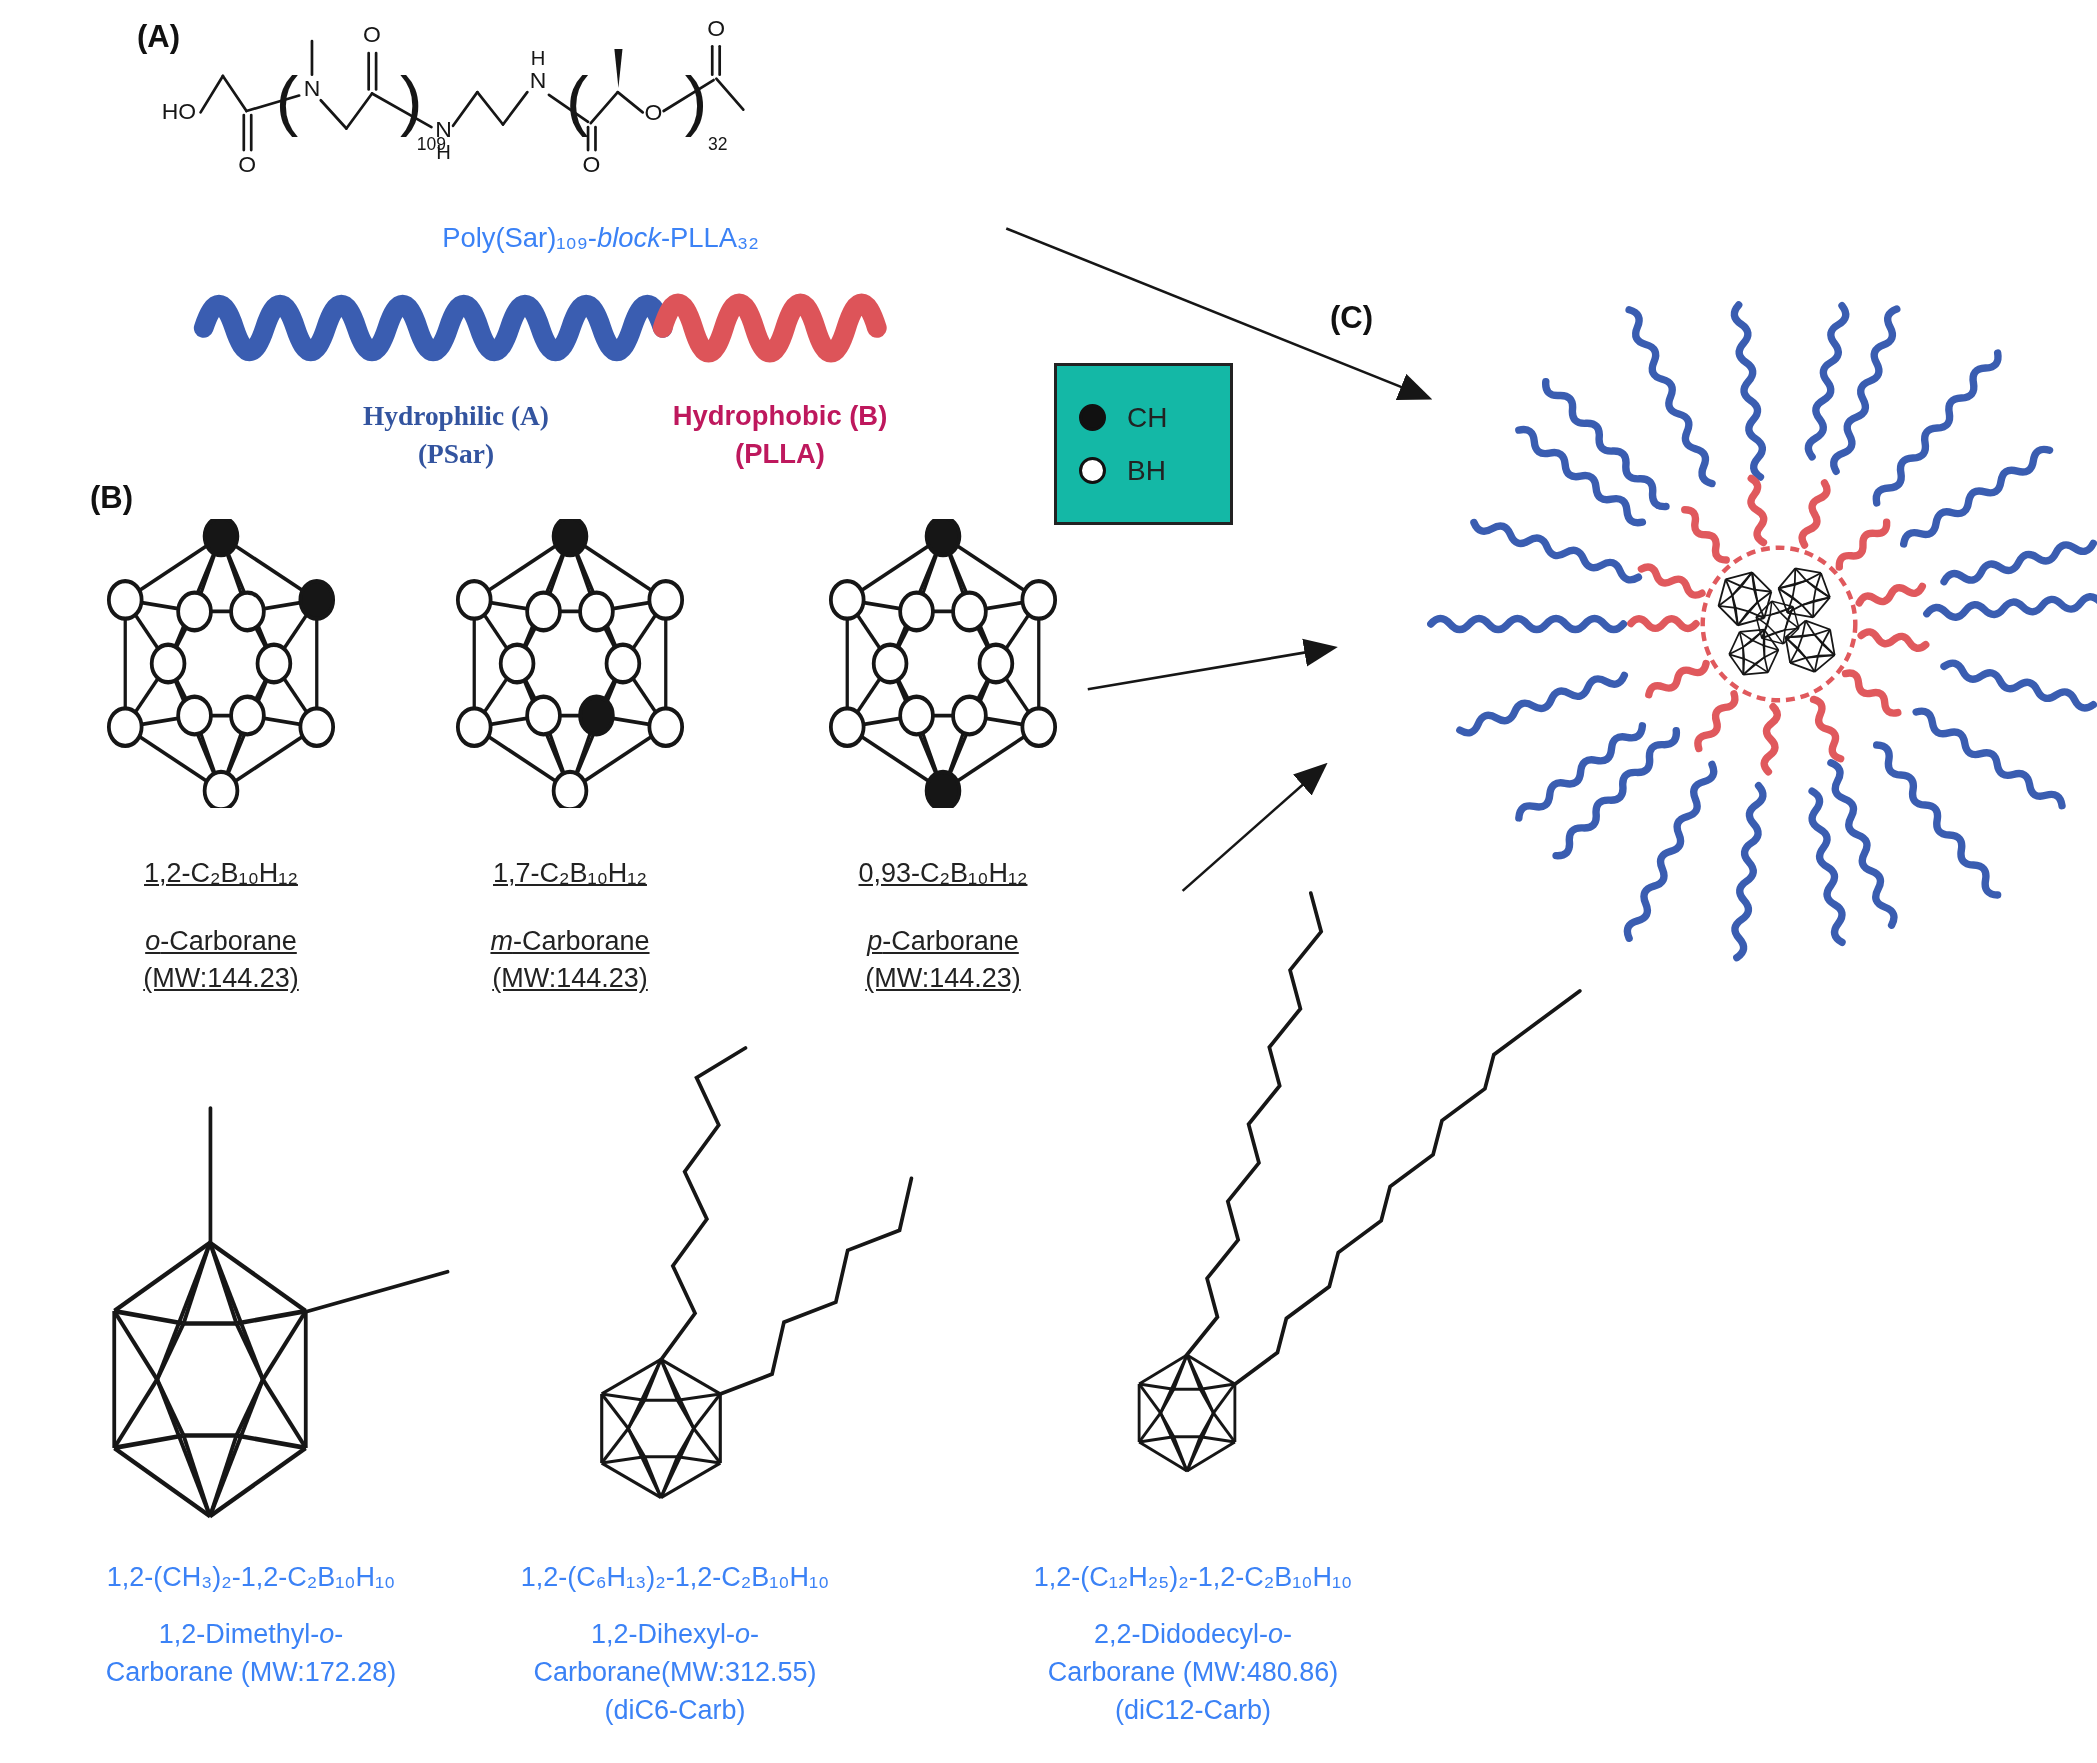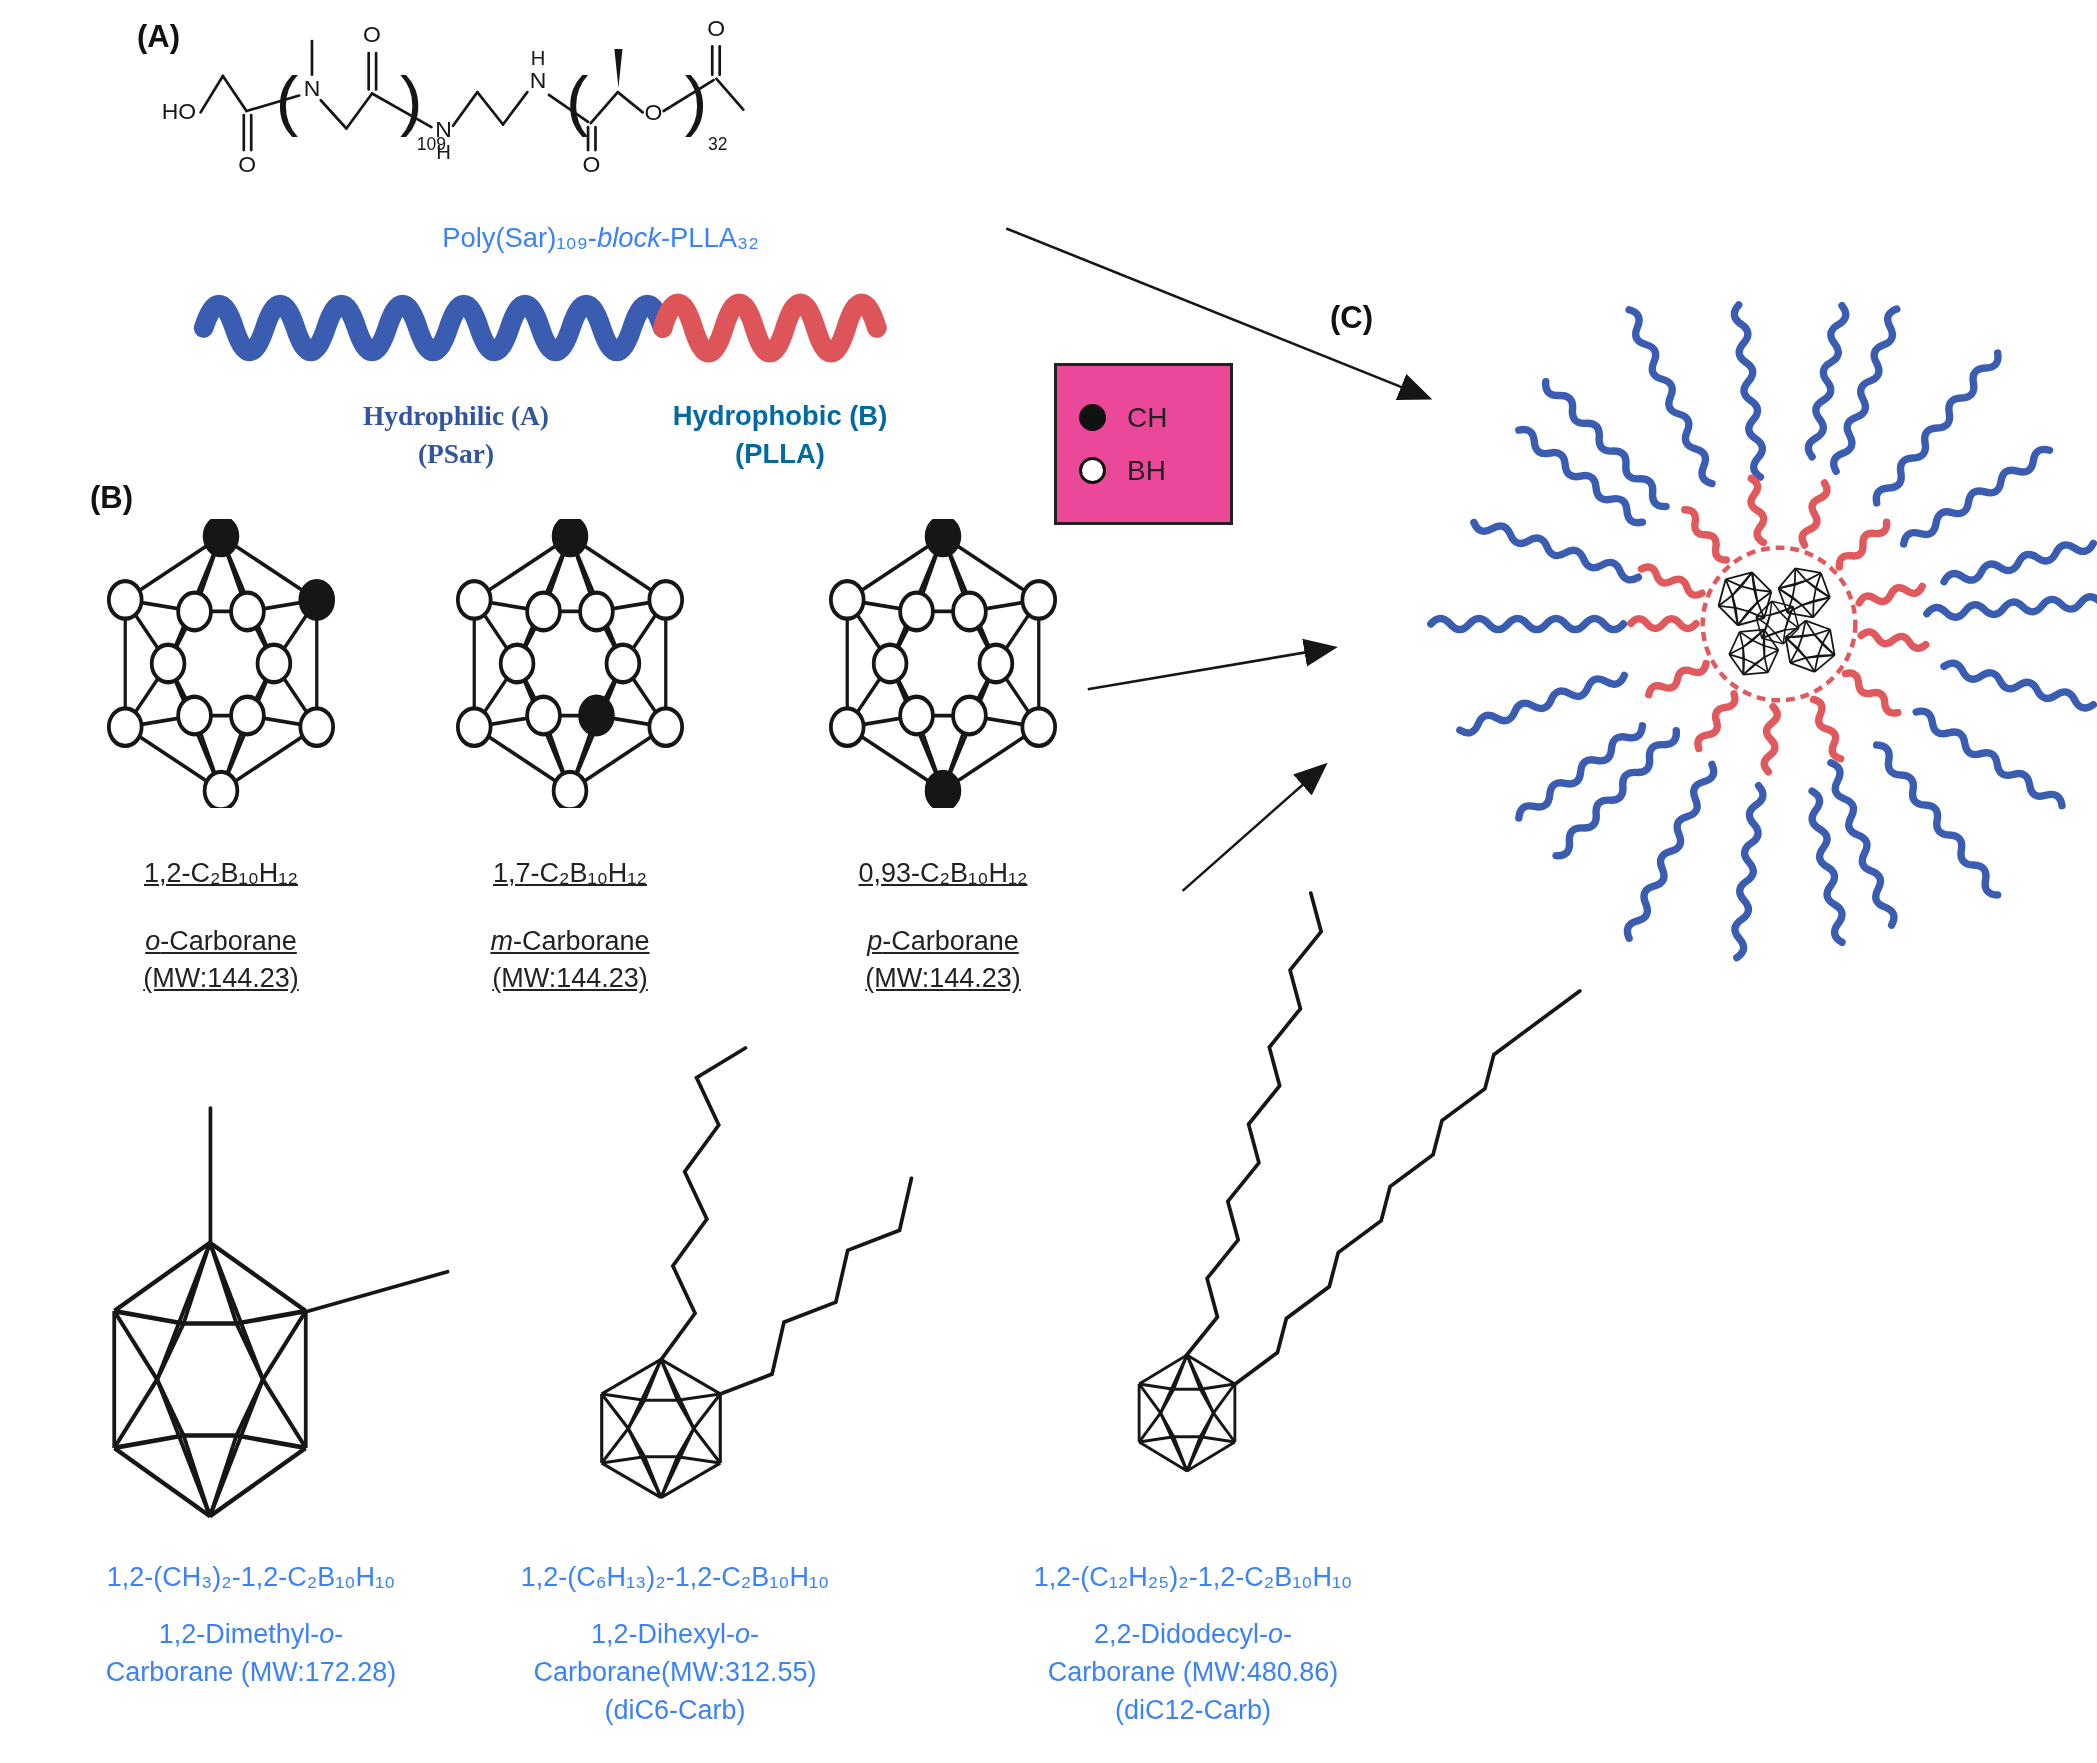--- a/index.html
+++ b/index.html
@@ -5,21 +5,21 @@
   *{margin:0;padding:0;box-sizing:border-box;}
   body{background:#ffffff;}
   .page{position:relative;width:2097px;height:1764px;background:#fff;
         font-family:"Liberation Sans",sans-serif;color:#1a1a1a;overflow:hidden;}
   .abs{position:absolute;}
   svg{display:block;font-family:inherit;}
   .panel-letter{font-size:31px;font-weight:bold;color:#111;}
   .it{font-style:italic;}
   .caption{font-size:27.4px;color:#3b82f6;text-align:center;}
   .wave-label{font-size:27.4px;font-weight:bold;line-height:38px;text-align:center;width:326px;}
-  .legend-box{border:3px solid #222;background:#ec4899;display:flex;flex-direction:column;
+  .legend-box{border:3px solid #222;background:#14b8a6;display:flex;flex-direction:column;
               justify-content:center;gap:21px;padding:15px 22px;}
   .legend-row{display:flex;align-items:center;gap:21px;}
   .dot{width:27px;height:27px;border-radius:50%;border:3px solid #111;flex:0 0 auto;}
   .dot.filled{background:#111;}
   .dot.open{background:#fff;}
   .legend-text{font-size:28px;color:#222;}
   .cage-labels{width:326px;text-align:center;font-size:27px;color:#222;text-decoration:underline;}
   .cage-labels .formula{margin-bottom:34px;}
   .cage-labels .nm{line-height:37px;}
   .deriv-labels{width:430px;text-align:center;font-size:27px;color:#3b82f6;line-height:38px;}
@@ -92,21 +92,21 @@
 
   <svg class="abs" style="left:191px;top:277px" width="700" height="102" viewBox="0 0 950 140">
     <path d="M12,70 Q33,6 54,70 T96,70 T138,70 T180,70 T222,70 T264,70 T306,70 T348,70 T390,70 T432,70 T474,70 T516,70 T558,70 T600,70 T642,70" fill="none" stroke-width="27" stroke-linecap="round" stroke="#3a5db1"></path>
     <path d="M642,70 Q663,2 684,70 T726,70 T768,70 T810,70 T852,70 T894,70 T936,70" fill="none" stroke-width="27" stroke-linecap="round" stroke="#dd5459"></path>
   </svg>
 
   <div class="abs wave-label" style="left: 293px; top: 397px; color: rgb(51, 84, 159); font-family: Liberation Serif, serif;">
     <div>Hydrophilic (A)</div>
     <div>(PSar)</div>
   </div>
-  <div class="abs wave-label" style="left: 617px; top: 397px; color: #0369a1;">
+  <div class="abs wave-label" style="left: 617px; top: 397px; color: #be185d;">
     <div>Hydrophobic (B)</div>
     <div>(PLLA)</div>
   </div>
 
   <div class="abs legend-box" style="left:1054px;top:363px;width:179px;height:162px">
     <div class="legend-row">
       <span class="dot filled"></span>
       <span class="legend-text">CH</span>
     </div>
     <div class="legend-row">

